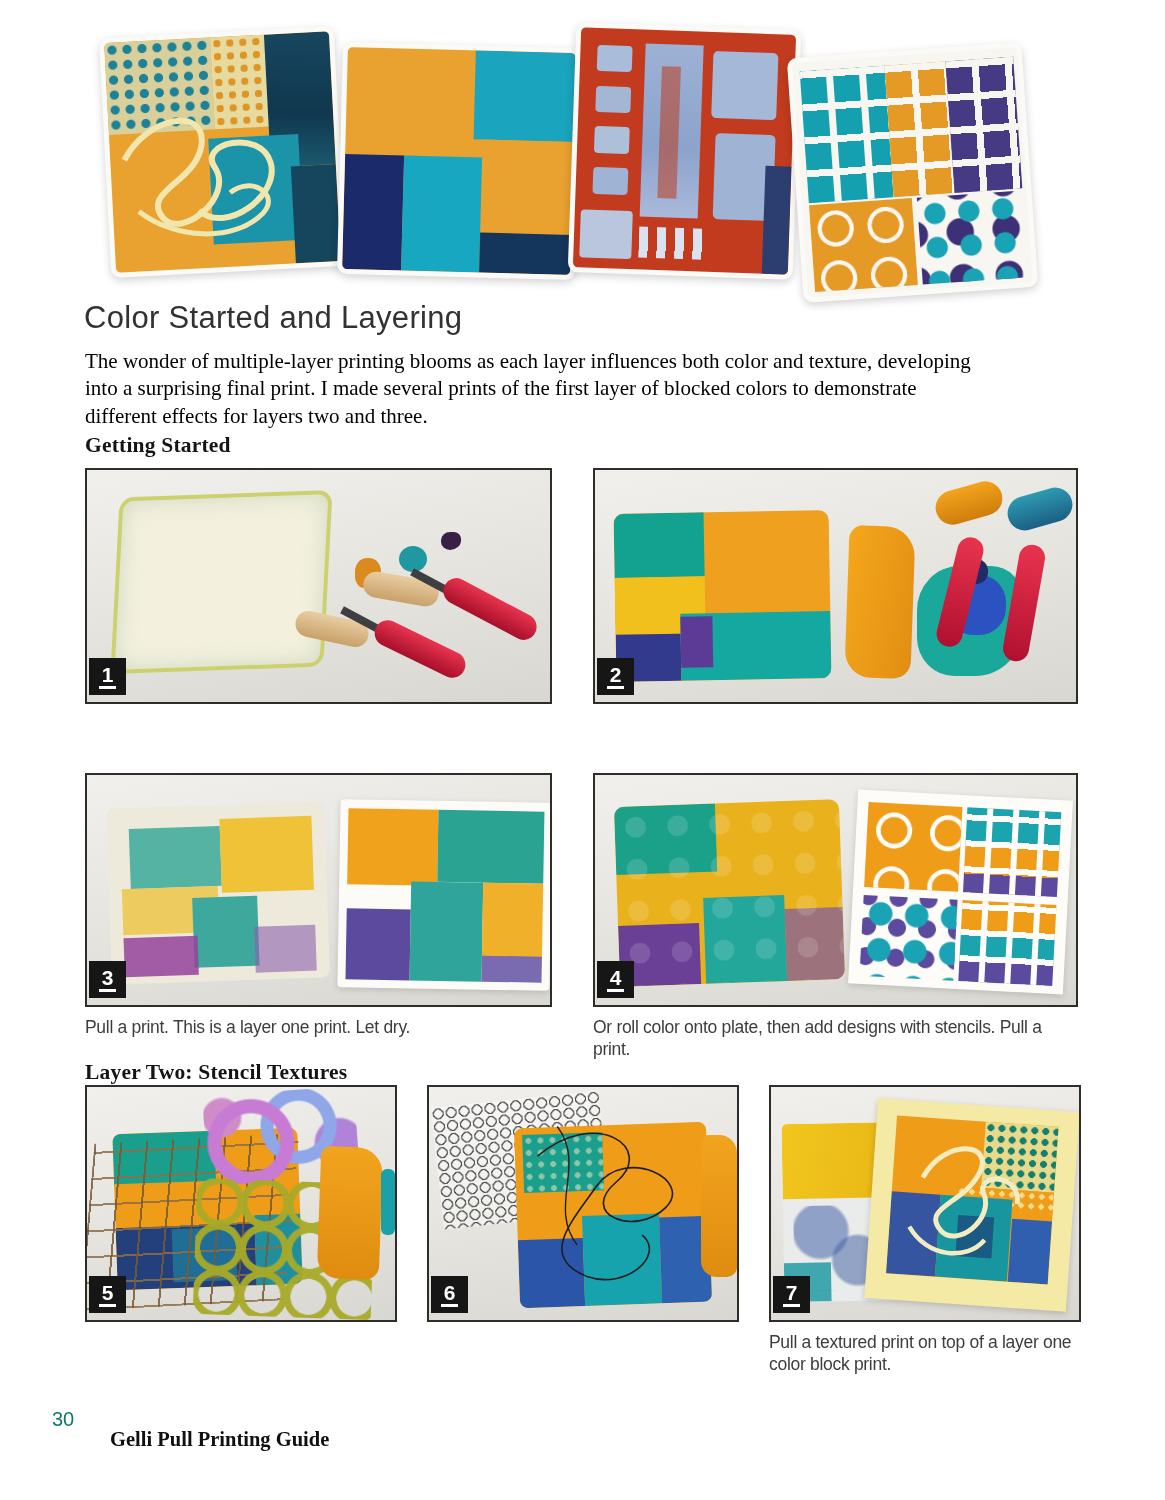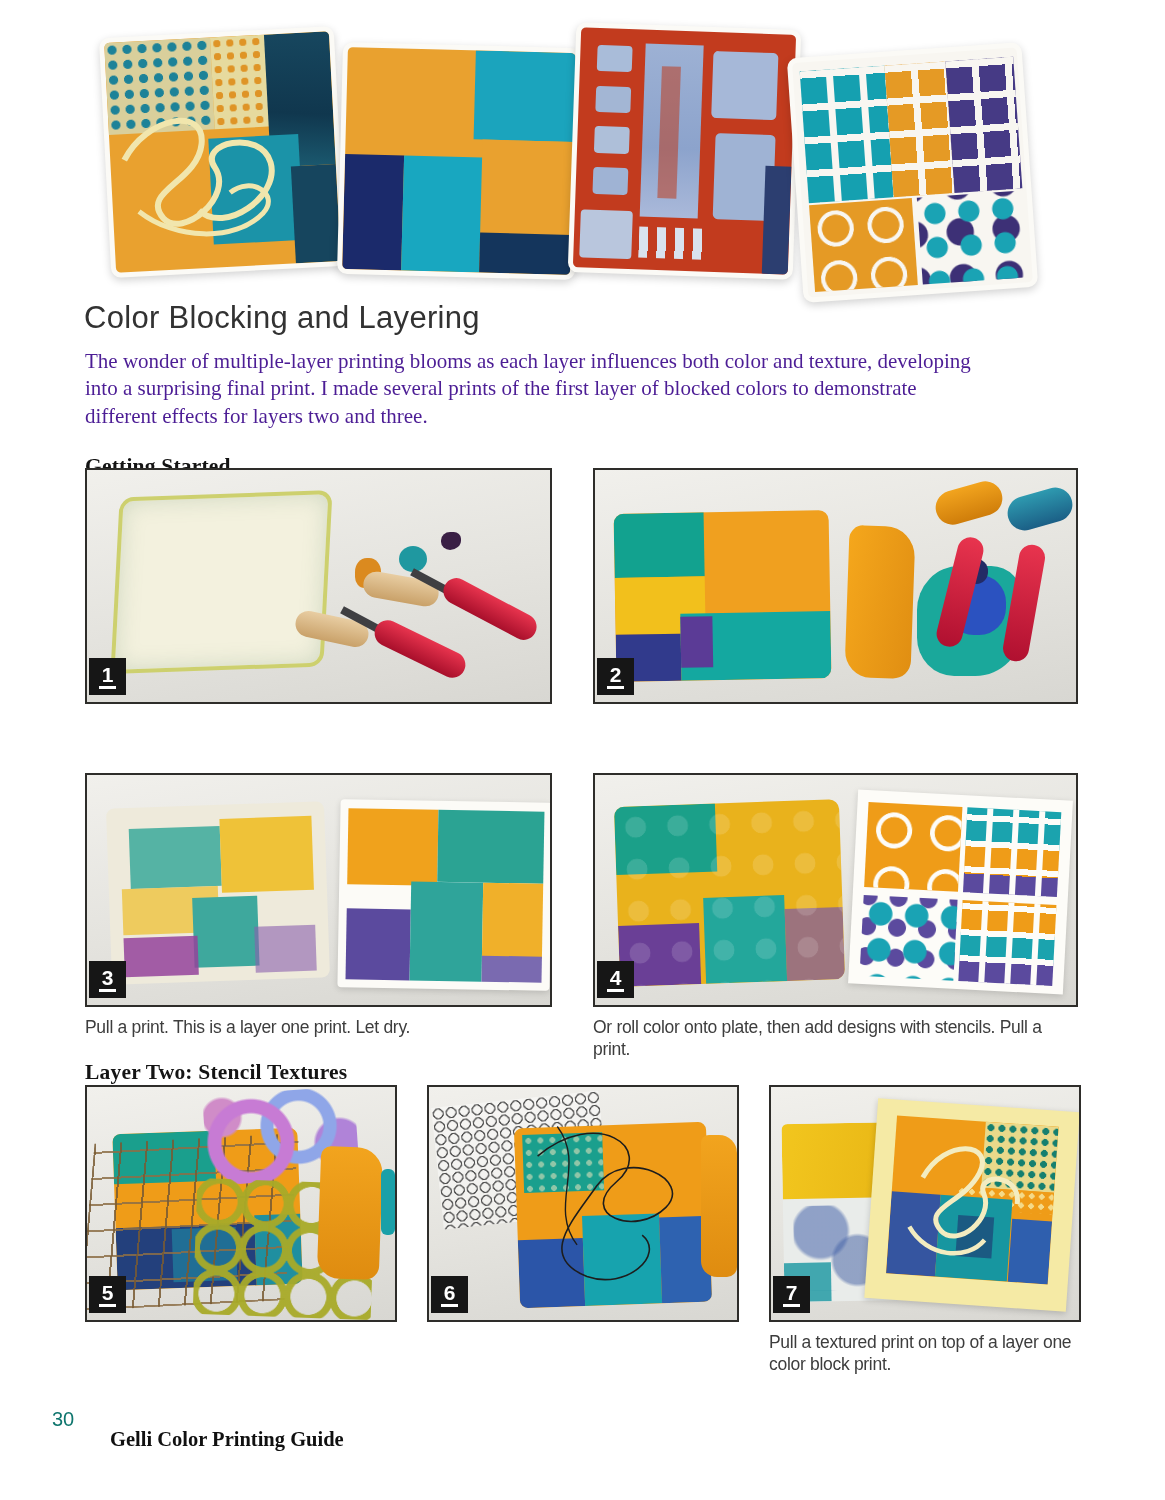--- a/index.html
+++ b/index.html
@@ -10,21 +10,21 @@
   .abs{position:absolute;}
   
   .top-strip{position:absolute;left:0;top:0;width:1165px;height:300px;}
   .print{position:absolute;border:5px solid #fbfaf6;border-radius:10px;overflow:hidden;
          box-shadow:0 3px 9px rgba(0,0,0,.18);}
   .print .abs{position:absolute;}
   
   #title{position:absolute;left:84px;top:279px;font-size:31px;font-weight:500;
          letter-spacing:.3px;color:#323232;}
   #intro{position:absolute;left:85px;top:327px;width:908px;
-         font-family:"Liberation Serif",serif;font-size:21px;line-height:1.3;color:#4c1d95;}
+         font-family:"Liberation Serif",serif;font-size:21px;line-height:1.3;color:#000000;}
   .section-heading{position:absolute;left:85px;font-family:"Liberation Serif",serif;
          font-weight:bold;font-size:21.5px;color:#141414;letter-spacing:.2px;}
   
   .fig{position:absolute;margin:0;}
   .photo{position:relative;border:2px solid #2e2d2a;overflow:hidden;
          background:linear-gradient(170deg,#f1f0ec 0%,#e4e3de 55%,#d8d7d2 100%);}
   .badge{position:absolute;left:2px;bottom:7px;width:37px;height:37px;background:#161616;
          display:flex;align-items:center;justify-content:center;}
   .badge b{color:#fff;font-size:21px;font-weight:bold;border-bottom:3px solid #fff;
          padding:0 3px 1px;line-height:1;}
@@ -78,24 +78,24 @@
 
   <div class="print" style="left:795px;top:50px;width:225px;height:235px;transform:rotate(-4deg);background:#f8f6f1;">
     <div class="abs" style="left:3%;top:4%;width:38%;height:56%;background-color:#15a0b0;background-image:repeating-linear-gradient(90deg,rgba(0,0,0,0) 0 26px,#f8f6f1 26px 33px),repeating-linear-gradient(0deg,rgba(0,0,0,0) 0 26px,#f8f6f1 26px 33px);"></div>
     <div class="abs" style="left:41%;top:4%;width:27%;height:56%;background-color:#e59a25;background-image:repeating-linear-gradient(90deg,rgba(0,0,0,0) 0 26px,#f8f6f1 26px 33px),repeating-linear-gradient(0deg,rgba(0,0,0,0) 0 26px,#f8f6f1 26px 33px);"></div>
     <div class="abs" style="left:68%;top:4%;width:30%;height:56%;background-color:#463a85;background-image:repeating-linear-gradient(90deg,rgba(0,0,0,0) 0 26px,#f8f6f1 26px 33px),repeating-linear-gradient(0deg,rgba(0,0,0,0) 0 26px,#f8f6f1 26px 33px);"></div>
     <div class="abs" style="left:3%;top:61%;width:46%;height:37%;background-color:#e59a25;background-image:radial-gradient(circle,rgba(0,0,0,0) 0 38%,#f8f6f1 40% 50%,rgba(0,0,0,0) 52%);background-size:50px 50px;"></div>
     <div class="abs" style="left:51%;top:61%;width:47%;height:37%;background-color:#f8f6f1;background-image:radial-gradient(#1aa3b4 42%,rgba(0,0,0,0) 46%),radial-gradient(#3d3076 40%,rgba(0,0,0,0) 44%);background-size:34px 34px,46px 46px;background-position:0 0,18px 14px;"></div>
   </div>
 </div>
 
-<h1 id="title">Color Blocking and Layering</h1>
+<h1 id="title">Color Started and Layering</h1>
 <p id="intro">The wonder of multiple-layer printing blooms as each layer influences both color and texture, developing into a surprising final print. I made several prints of the first layer of blocked colors to demonstrate different effects for layers two and three.</p>
 
-<h2 class="section-heading" style="top:436px;text-align:right;">Getting Started</h2>
+<h2 class="section-heading" style="top:415px;text-align:right;">Getting Started</h2>
 
 <figure class="fig" style="left:85px;top:468px;width:467px;">
   <div class="photo" style="height:232px;">
     <div class="blk" style="left:28px;top:24px;width:205px;height:168px;background:#f3f1de;border:4px solid #cdd06e;border-radius:14px;transform:rotate(-2deg) skewX(-5deg);box-shadow:inset 0 0 22px rgba(125,160,130,.3);"></div>
     <div class="blk" style="left:268px;top:88px;width:26px;height:30px;background:#db8a1f;border-radius:50% 50% 60% 40%;"></div>
     <div class="blk" style="left:312px;top:76px;width:28px;height:26px;background:#1f98a0;border-radius:50%;"></div>
     <div class="blk" style="left:354px;top:62px;width:20px;height:18px;background:#3a1f45;border-radius:50% 40% 60% 50%;"></div>
     <div class="blk" style="left:208px;top:146px;width:74px;height:26px;background:linear-gradient(#e8cda2,#c9a169);border-radius:13px;transform:rotate(12deg);"></div>
     <div class="blk" style="left:252px;top:148px;width:52px;height:8px;background:#3f3f42;transform:rotate(28deg);"></div>
     <div class="blk" style="left:284px;top:166px;width:98px;height:26px;background:linear-gradient(#e8344e,#a80f2b);border-radius:13px;transform:rotate(26deg);"></div>
@@ -244,13 +244,13 @@
       </div>
     </div>
     <div class="badge">
         <b>7</b>
       </div>
   </div>
   <figcaption>Pull a textured print on top of a layer one color block print.</figcaption>
 </figure>
 
 <span id="footer-pageno">30</span>
-<span id="footer-book">Gelli Color Printing Guide</span>
+<span id="footer-book">Gelli Pull Printing Guide</span>
 
 </body></html>

